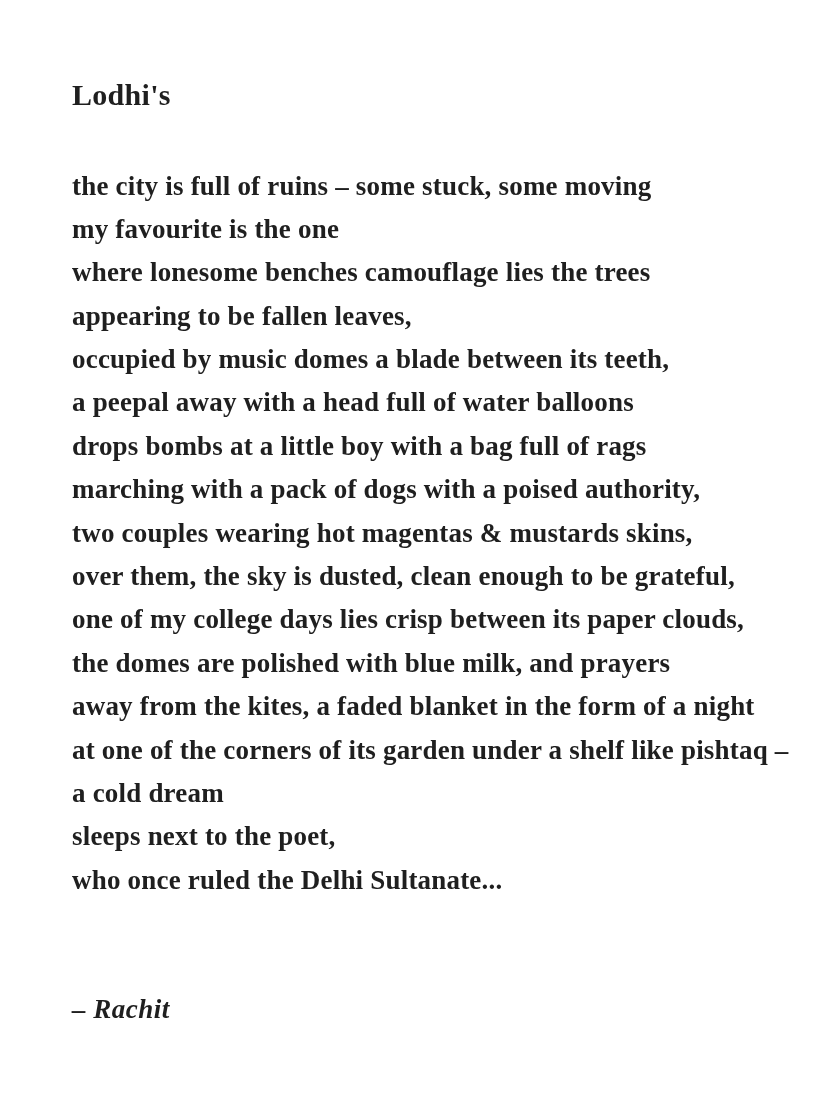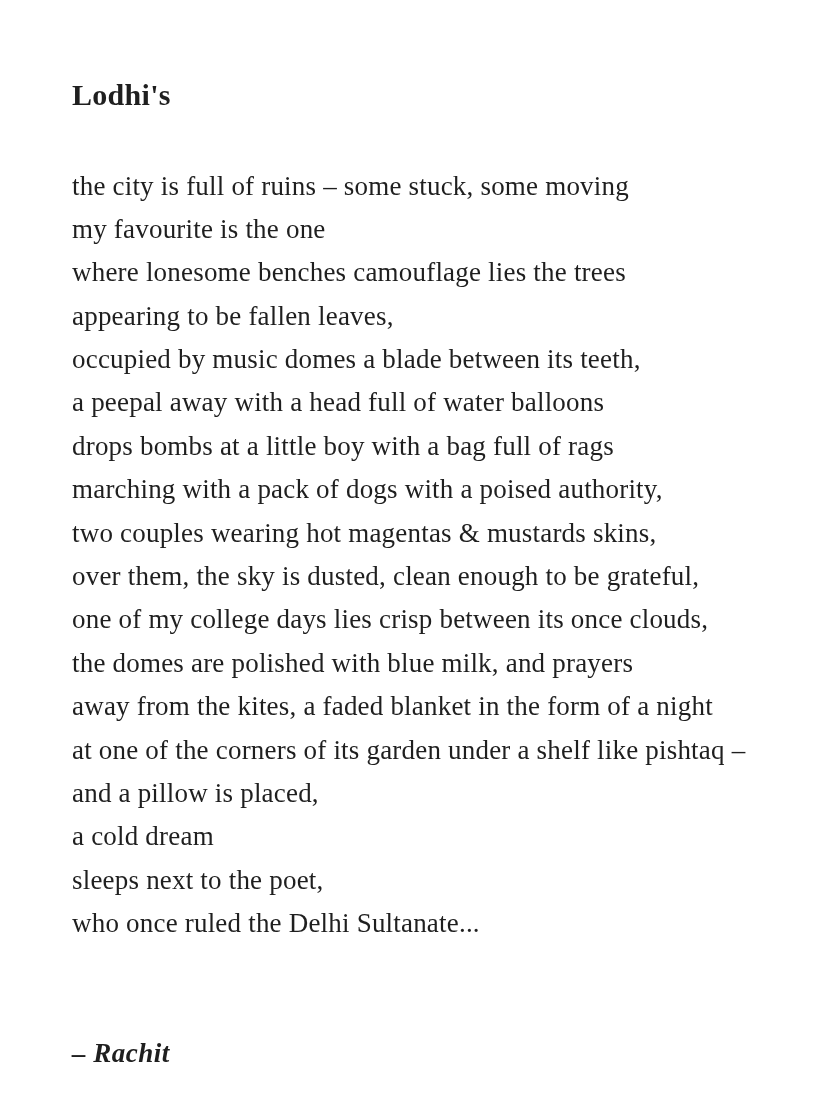--- a/index.html
+++ b/index.html
@@ -30,20 +30,21 @@
     }
     .poem {
       margin: 52px 60px 0 72px;
       font-size: 27px;
       line-height: 43.4px;
       letter-spacing: 0.2px;
       white-space: nowrap;
     }
     .poem-line {
       height: 43.4px;
+      font-weight: bold;
     }
     .signature {
       margin: 92px 0 0 72px;
       font-size: 27px;
       font-style: italic;
       letter-spacing: 0.5px;
       line-height: 1.15;
       font-weight: bold;
     }
   </style>
@@ -57,24 +58,23 @@
     <div class="poem-line">the city is full of ruins – some stuck, some moving</div>
     <div class="poem-line">my favourite is the one</div>
     <div class="poem-line">where lonesome benches camouflage lies the trees</div>
     <div class="poem-line">appearing to be fallen leaves,</div>
     <div class="poem-line">occupied by music domes a blade between its teeth,</div>
     <div class="poem-line">a peepal away with a head full of water balloons</div>
     <div class="poem-line">drops bombs at a little boy with a bag full of rags</div>
     <div class="poem-line">marching with a pack of dogs with a poised authority,</div>
     <div class="poem-line">two couples wearing hot magentas &amp; mustards skins,</div>
     <div class="poem-line">over them, the sky is dusted, clean enough to be grateful,</div>
-    <div class="poem-line">one of my college days lies crisp between its once clouds,</div>
+    <div class="poem-line">one of my college days lies crisp between its paper clouds,</div>
     <div class="poem-line">the domes are polished with blue milk, and prayers</div>
     <div class="poem-line">away from the kites, a faded blanket in the form of a night</div>
     <div class="poem-line">at one of the corners of its garden under a shelf like pishtaq –</div>
-    <div class="poem-line">and a pillow is placed,</div>
     <div class="poem-line">a cold dream</div>
     <div class="poem-line">sleeps next to the poet,</div>
     <div class="poem-line">who once ruled the Delhi Sultanate...</div>
   </div>
 
   <div class="signature">– Rachit</div>
 </div>
 
 </body></html>

